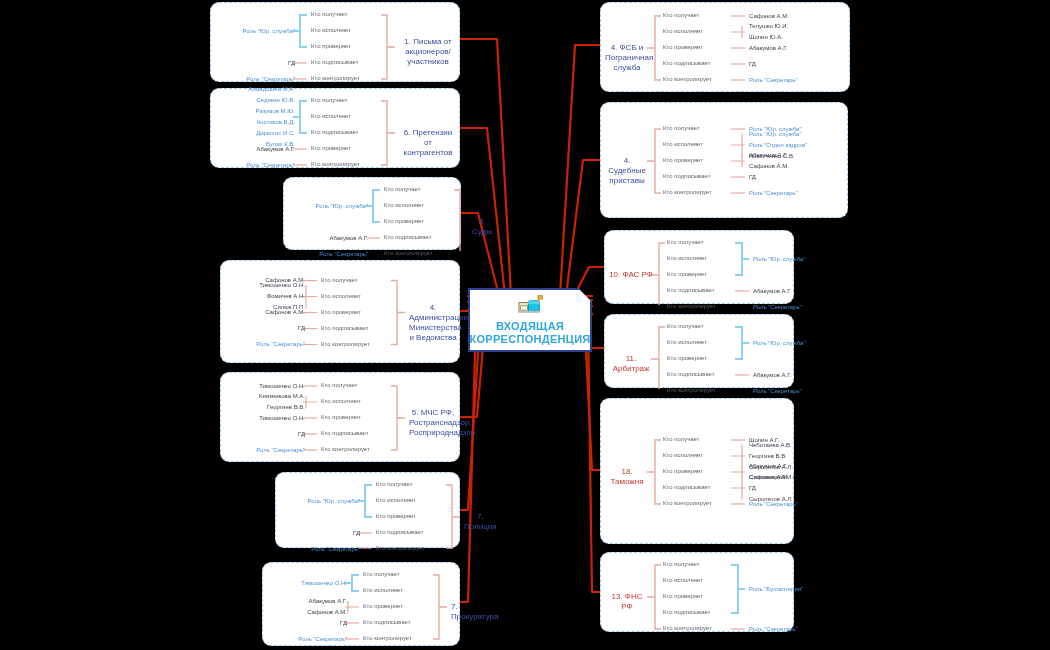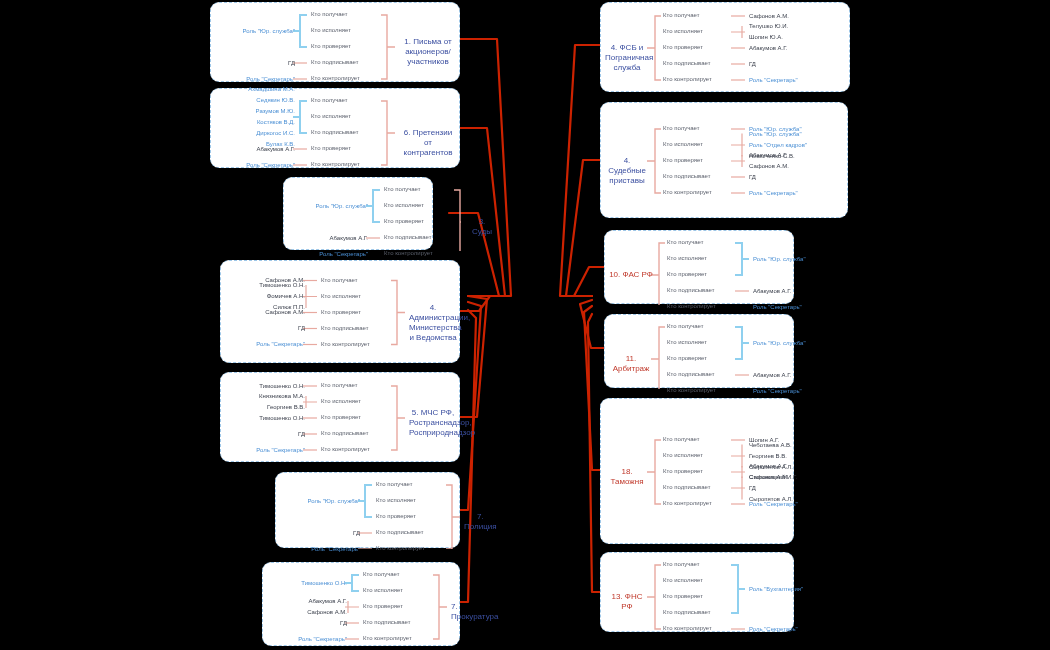--- a/index.html
+++ b/index.html
@@ -51,20 +51,33 @@
 
       <path d="M592,296 L560,296 L575,45  L595,45  L610,45"></path>
       <path d="M592,296 L566,296 L583,160 L595,160 L610,160"></path>
       <path d="M592,296 L574,296 L589,267 L597,267 L612,267"></path>
       <path d="M592,300 L580,304 L591,348 L597,348 L612,348"></path>
       <path d="M592,306 L584,312 L592,470 L597,470 L610,470"></path>
       <path d="M592,314 L588,322 L592,592 L597,592 L610,592"></path>
     </g>
   </svg>
 
+  <div class="center-node" style="left:468px;top:288px;width:124px;height:64px;">
+    <svg class="mail-icon" viewBox="0 0 32 26">
+      <rect x="3" y="10" width="12" height="11" fill="#f2e6c0" stroke="#7a6a42" stroke-width="1"></rect>
+      <rect x="5" y="14" width="8" height="5" fill="#fffbe9" stroke="#7a6a42" stroke-width=".8"></rect>
+      <rect x="14" y="8" width="13" height="13" rx="2" fill="#19c6e8" stroke="#0b7f96" stroke-width="1"></rect>
+      <rect x="14" y="8" width="13" height="4" fill="#4ad8f5"></rect>
+      <rect x="25" y="2" width="2" height="7" fill="#e0a020"></rect>
+      <rect x="26" y="2" width="5" height="4" fill="#e8b63c" stroke="#a97c10" stroke-width=".7"></rect>
+      <rect x="2" y="20" width="26" height="2" fill="#b9b9b9"></rect>
+    </svg>
+    <div class="center-title">ВХОДЯЩАЯ</div>
+    <div class="center-title">КОРРЕСПОНДЕНЦИЯ</div>
+  </div>
 
   <div id="cards">
       <div class="card" style="left: 210px; top: 2px; width: 250px; height: 80px;">
         <svg class="bsvg" width="250" height="80">
           <path d="M96,12 L89,12 L89,44 L96,44 M89,28 L82,28" fill="none" stroke="#8fd0ef" stroke-width="2"></path>
           <path d="M82,60 L96,60" fill="none" stroke="#e8a9a0" stroke-width="1.2"></path>
           <path d="M82,76 L96,76" fill="none" stroke="#e8a9a0" stroke-width="1.2"></path>
           <path d="M170,12 L176,12 L176,76 L170,76 M176,44 L184,44" fill="none" stroke="#e8a9a0" stroke-width="1.4"></path>
         </svg>
         <div class="role" style="position: absolute; top: 8px; left: 100px; width: 70px; text-align: left;">Кто получает</div>
@@ -105,21 +118,21 @@
         <div class="role" style="position: absolute; top: 56px; left: 100px; width: 70px; text-align: left;">Кто проверяет</div>
         <div class="names" style="position: absolute; top: 54.5px; left: 6px; width: 78px; text-align: right;">
           <div class="who dark">Абакумов А.Г.</div>
         </div>
         <div class="role" style="position: absolute; top: 72px; left: 100px; width: 70px; text-align: left;">Кто контролирует</div>
         <div class="names" style="position: absolute; top: 70.5px; left: 6px; width: 78px; text-align: right;">
           <div class="who blue">Роль "Секретарь"</div>
         </div>
         <div class="title" style="position: absolute; top: 39px; left: 188px; width: 58px; text-align: center; white-space: pre-line;">6. Претензии от контрагентов</div>
       </div>
-      <div class="card" style="left: 283px; top: 177px; width: 150px; height: 73px;">
+      <div class="card" style="left: 283px; top: 177px; width: 178px; height: 73px;">
         <svg class="bsvg" width="177" height="73">
           <path d="M96,12 L89,12 L89,44 L96,44 M89,28 L82,28" fill="none" stroke="#8fd0ef" stroke-width="2"></path>
           <path d="M82,60 L96,60" fill="none" stroke="#e8a9a0" stroke-width="1.2"></path>
           <path d="M82,76 L96,76" fill="none" stroke="#e8a9a0" stroke-width="1.2"></path>
           <path d="M170,12 L176,12 L176,76 L170,76 M176,44 L184,44" fill="none" stroke="#e8a9a0" stroke-width="1.4"></path>
         </svg>
         <div class="role" style="position: absolute; top: 8px; left: 100px; width: 70px; text-align: left;">Кто получает</div>
         <div class="role" style="position: absolute; top: 24px; left: 100px; width: 70px; text-align: left;">Кто исполняет</div>
         <div class="role" style="position: absolute; top: 40px; left: 100px; width: 70px; text-align: left;">Кто проверяет</div>
         <div class="names" style="position: absolute; top: 22.5px; left: 6px; width: 78px; text-align: right;">

